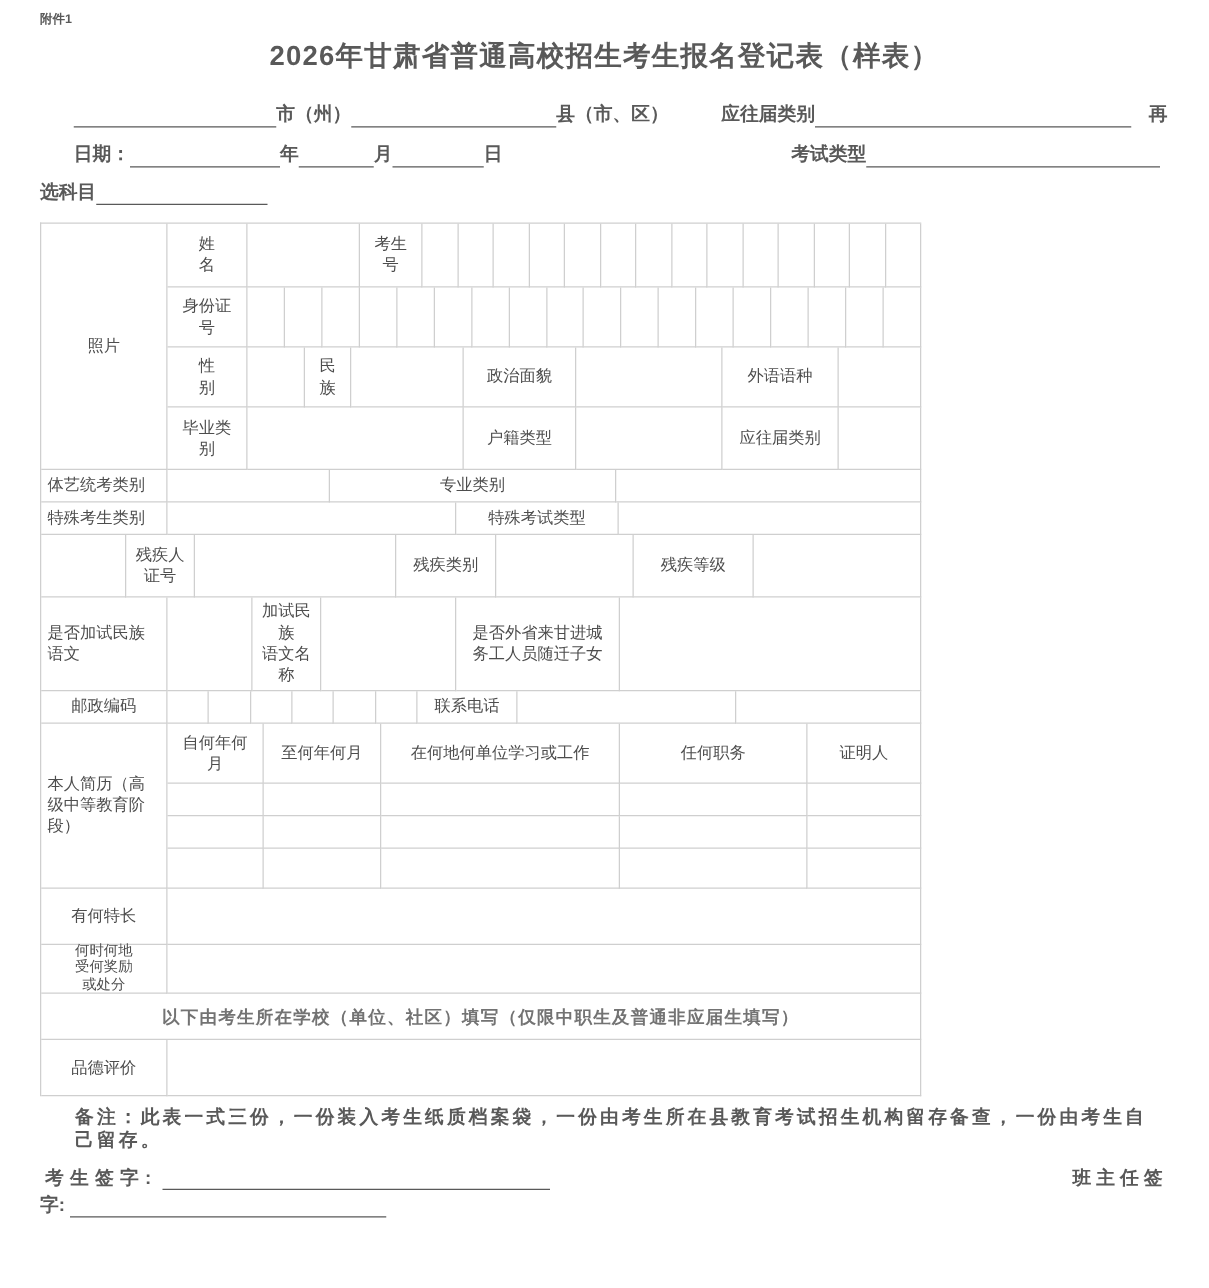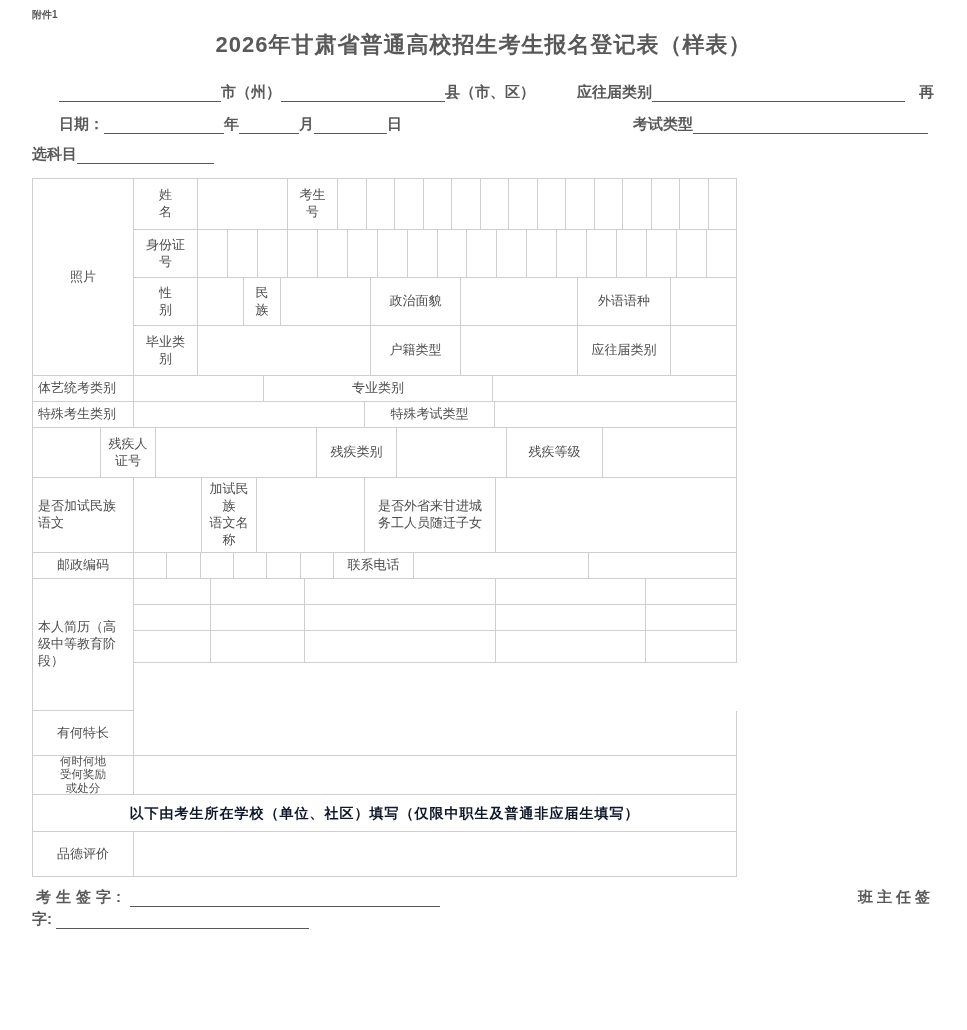--- a/index.html
+++ b/index.html
@@ -28,21 +28,21 @@
     border-right:1px solid #cfcfcf;border-bottom:1px solid #cfcfcf;
     display:flex;align-items:center;justify-content:center;
     text-align:center;font-size:13px;line-height:1.3;white-space:pre-line;
     box-sizing:border-box;flex:none;
   }
   .c.left{justify-content:flex-start;text-align:left;padding-left:5px;}
   .c.fill{flex:1;}
   .boxes{display:flex;flex:1;}
   .box{flex:1;border-right:1px solid #cfcfcf;border-bottom:1px solid #cfcfcf;box-sizing:border-box;}
   .small{font-size:11.5px;line-height:1.15;}
-  .sect{font-weight:bold;font-size:14px;letter-spacing:1px;color:#0f172a;}
+  .sect{font-weight:bold;font-size:14px;letter-spacing:1px;color:#737373;}
   
   .note{margin:7px 33px 0 60px;font-size:15px;font-weight:bold;letter-spacing:2.5px;line-height:19px;}
   .sig1{margin:11px 33px 0 36px;font-size:15px;font-weight:bold;position:relative;height:20px;}
   .ls{letter-spacing:5px;}
   .sig1 .teacher{position:absolute;right:0;top:0;letter-spacing:4px;}
   .sig2{margin:2px 0 0 32px;font-size:15px;font-weight:bold;height:20px;}
 </style>
 </head>
 <body>
 
@@ -191,20 +191,28 @@
       <div class="c" style="width:80px">联系电话</div>
       <div class="c" style="width:175px"></div>
       <div class="c fill"></div>
     </div>
 
     <div class="row">
       <div class="c left" style="width:101px;height:132px">本人简历（高
 级中等教育阶
 段）</div>
       <div class="stack">
+        <div class="sub" style="height:48px">
+          <div class="c" style="width:77px;height:48px">自何年何
+月</div>
+          <div class="c" style="width:94px;height:48px">至何年何月</div>
+          <div class="c" style="width:191px;height:48px">在何地何单位学习或工作</div>
+          <div class="c" style="width:150px;height:48px">任何职务</div>
+          <div class="c fill" style="height:48px">证明人</div>
+        </div>
         <div class="sub" style="height:26px">
           <div class="c" style="width:77px"></div>
             <div class="c" style="width:94px"></div>
             <div class="c" style="width:191px"></div>
             <div class="c" style="width:150px"></div>
             <div class="c fill"></div>
         </div>
         <div class="sub" style="height:26px">
           <div class="c" style="width:77px"></div>
             <div class="c" style="width:94px"></div>
@@ -238,20 +246,21 @@
       <div class="c fill sect">以下由考生所在学校（单位、社区）填写（仅限中职生及普通非应届生填写）</div>
     </div>
 
     <div class="row" style="height:45px">
       <div class="c" style="width:101px">品德评价</div>
       <div class="c fill"></div>
     </div>
 
   </div>
 
+  <div class="note">备注：此表一式三份，一份装入考生纸质档案袋，一份由考生所在县教育考试招生机构留存备查，一份由考生自己留存。</div>
 
   <div class="sig1">
     <span class="ls">考生签字:</span>
     <span class="u" style="width:310px"></span>
     <span class="teacher">班主任签</span>
   </div>
   <div class="sig2">
     <span>字:</span>
     <span class="u" style="width:253px"></span>
   </div>

